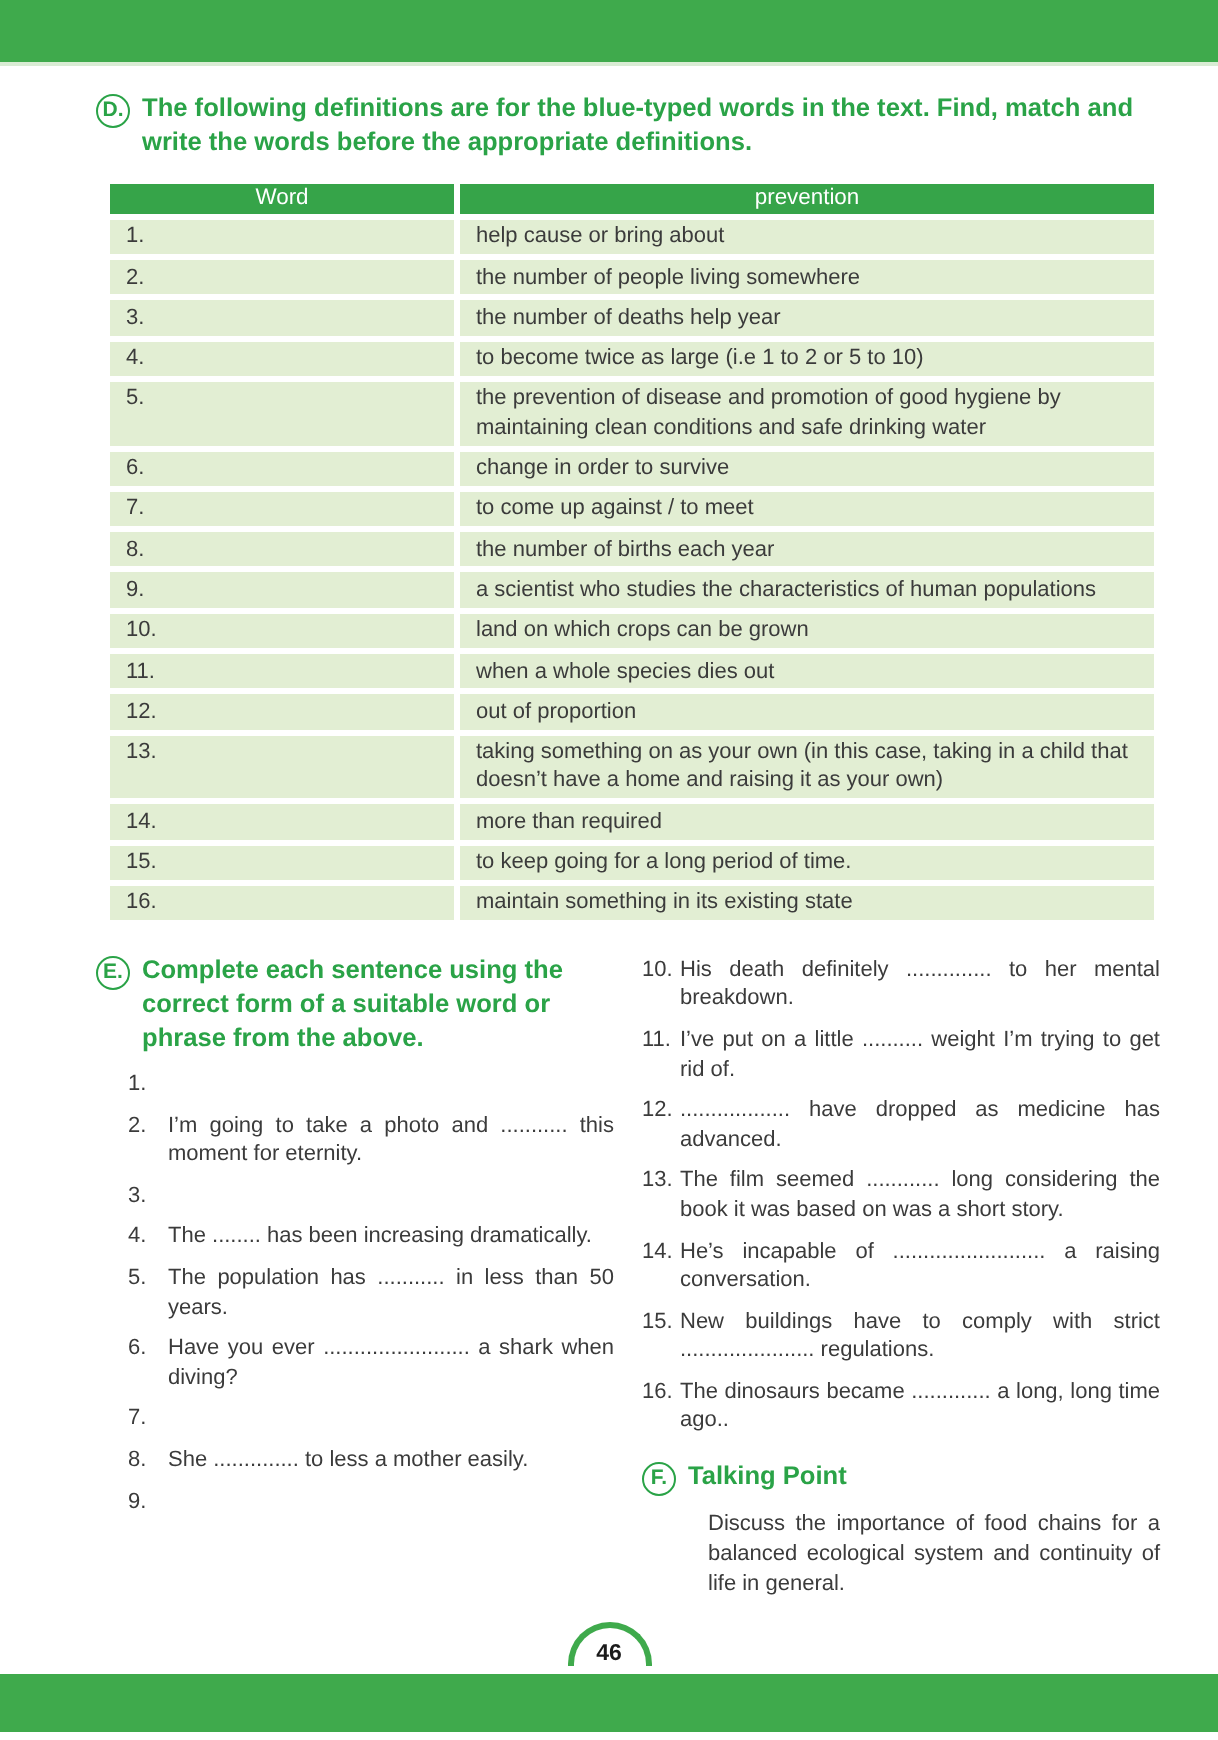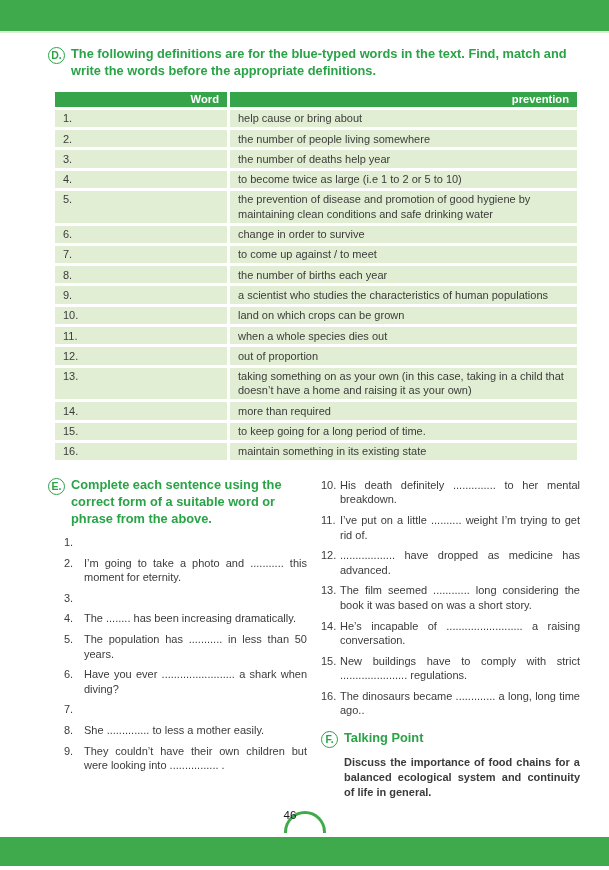--- a/index.html
+++ b/index.html
@@ -24,50 +24,50 @@
     border:1.6px solid #2aa347; border-radius:50%;
     display:flex; align-items:center; justify-content:center;
     font-size:10.5px; font-weight:bold; color:#2aa347;
   }
 
   table.defs {
     margin:9px 0 0 4px; width:528px;
     border-collapse:separate; border-spacing:3px;
   }
   table.defs th {
-    background:#36a449; color:#ffffff; text-align:right;
-    font-size:11.2px; font-weight:bold; padding:1px 8px 2px 8px;
+    background:#36a449; color:#ffffff; text-align:center;
+    font-size:11.2px; font-weight:normal; padding:1px 8px 2px 8px;
   }
   table.defs td {
     background:#e2eed3; color:#3b3b3b; font-size:11px;
     line-height:1.3; padding:1.5px 8px; vertical-align:top;
   }
   td.wcol { width:172px; }
 
   .cols { display:flex; gap:14px; margin-top:14px; }
   .col { width:259px; }
 
   .e-items { margin-top:7px; }
   .item { display:flex; margin-bottom:6.5px; font-size:11px; color:#3b3b3b; line-height:1.3; }
   .col-left .item .num { flex:none; width:20px; margin-left:16px; }
   .col-right .item .num { flex:none; width:19px; margin-left:0; }
   .item .txt { flex:1; text-align:justify; }
 
   .f-sec { margin-top:13px; }
-  .f-text { margin:7px 0 0 23px; font-size:11px; color:#3b3b3b; line-height:1.35; text-align:justify;font-weight:bold; }
+  .f-text { margin:7px 0 0 33px; font-size:11px; color:#3b3b3b; line-height:1.35; text-align:justify; }
 
   .page-num { position:absolute; bottom:33px; left:50%; transform:translateX(-50%); width:42px; height:26px; }
   .page-num .arc {
     position:absolute; top:0; left:0; width:42px; height:22px;
     border:3px solid #3faa4c; border-bottom:none;
     border-radius:21px 21px 0 0;
   }
   .page-num .n {
-    position:absolute; bottom:16px; left:0; width:100%; text-align:left;
-    font-size:11.5px; font-weight:normal; color:#1a1a1a;
+    position:absolute; bottom:4px; left:0; width:100%; text-align:center;
+    font-size:11.5px; font-weight:bold; color:#1a1a1a;
   }
 </style>
 </head>
 <body>
 
 <div class="page">
   <div class="top-bar"></div>
 
   <div class="content">
 
@@ -181,21 +181,20 @@
           </div>
           <div class="item">
             <span class="num">7.</span>
           </div>
           <div class="item">
             <span class="num">8.</span>
             <span class="txt">She .............. to less a mother easily.</span>
           </div>
           <div class="item">
             <span class="num">9.</span>
-            <span class="txt">They couldn’t have their own children but were looking into ................ .</span>
           </div>
         </div>
       </div>
 
       <div class="col col-right">
         <div class="e-items" style="margin-top:1px;">
           <div class="item">
             <span class="num">10.</span>
             <span class="txt">His death definitely .............. to her mental breakdown.</span>
           </div>

